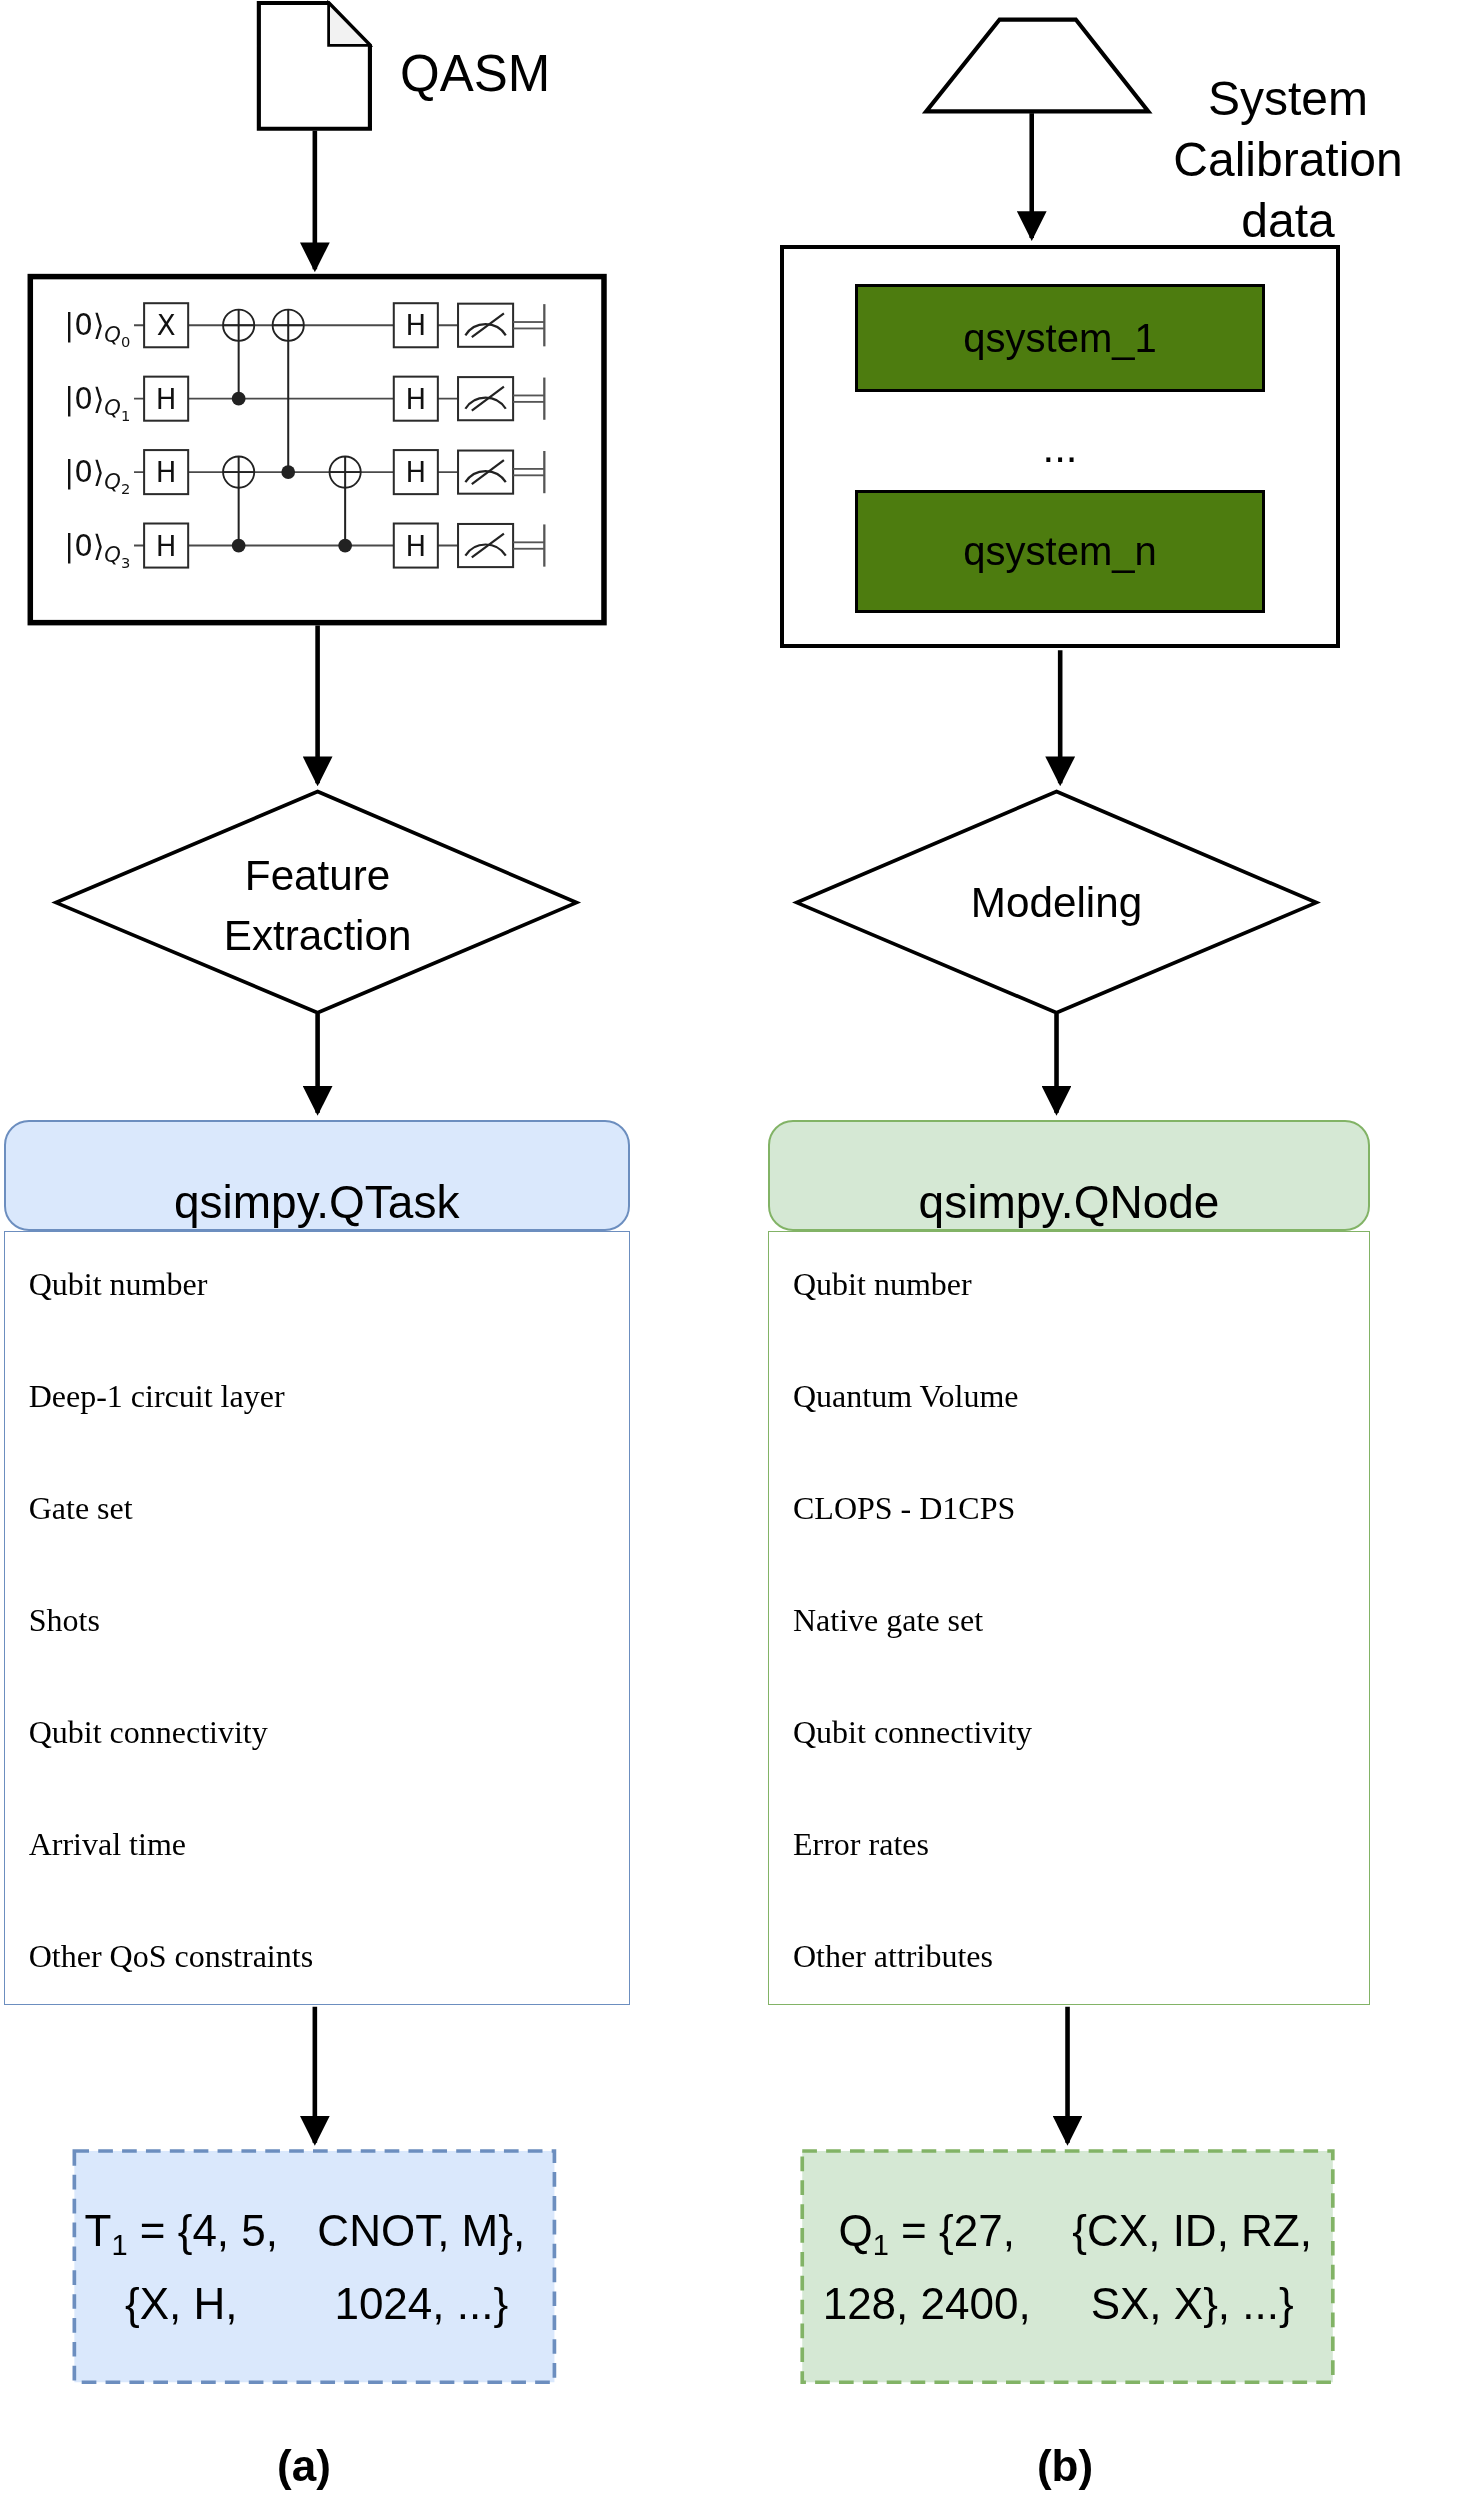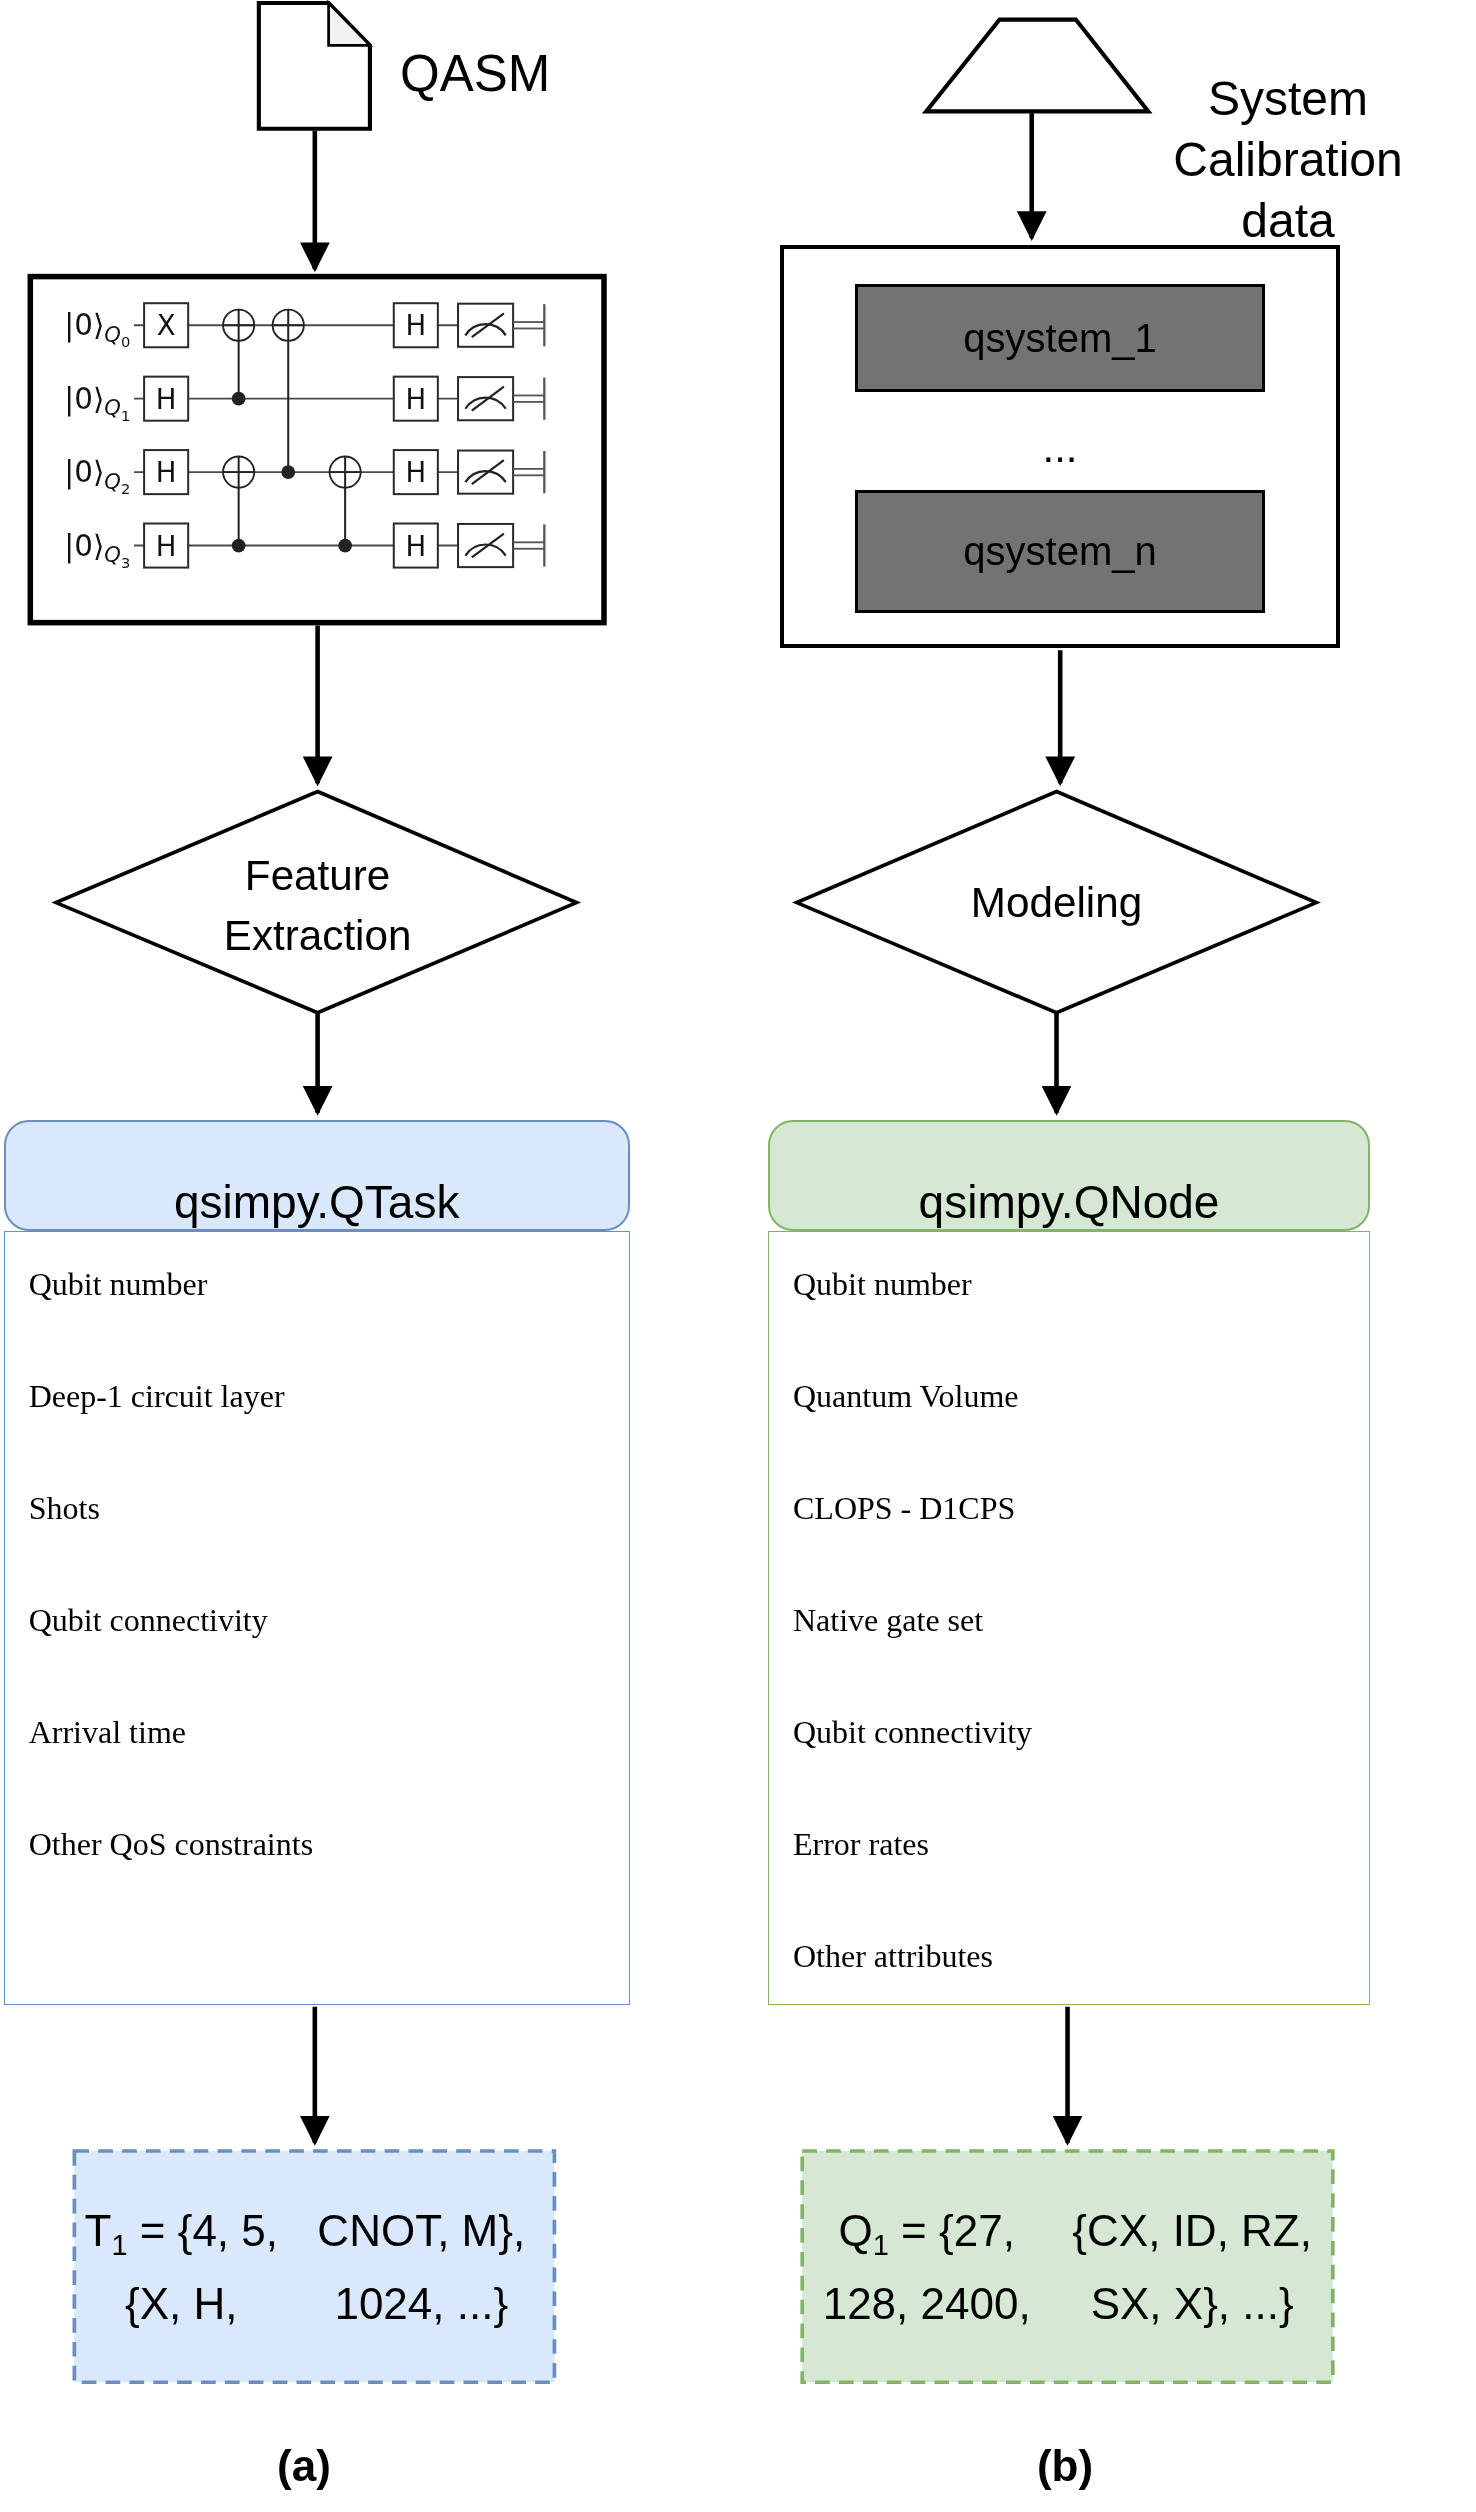--- a/index.html
+++ b/index.html
@@ -20,21 +20,21 @@
   .qtask-header{left:3.7px;top:1120px;width:626px;height:111px;background:#dae8fc;border:2.8px solid #6c8ebf;}
   .qtask-body{left:3.7px;top:1231px;width:626px;height:774px;border:1.8px solid #6c8ebf;}
   .qnode-header{left:768px;top:1120px;width:602px;height:111px;background:#d5e8d4;border:2.8px solid #82b366;}
   .qnode-body{left:768px;top:1231px;width:602px;height:774px;border:1.8px solid #82b366;}
 
   .source-label{font-size:51px;}
   .qasm-label{left:400px;top:50px;width:202px;height:48px;line-height:48px;}
   .syscal-label{left:1129px;top:68px;width:318px;font-size:48px;line-height:61px;text-align:center;}
 
   .qsys-outer{left:780px;top:245px;width:560px;height:403px;border:4.6px solid #000;background:#fff;}
-  .qsys-inner{border:3.7px solid #000;background:#737373;display:flex;align-items:center;justify-content:center;font-size:40px;}
+  .qsys-inner{border:3.7px solid #000;background:#4d7c0f;display:flex;align-items:center;justify-content:center;font-size:40px;}
   .qsys-1{left:855px;top:284px;width:410px;height:108px;}
   .qsys-n{left:855px;top:490px;width:410px;height:123px;}
   .qsys-dots{left:968px;top:418px;width:184px;height:59px;display:flex;align-items:center;justify-content:center;font-size:42px;}
 
   .output-text{display:flex;flex-direction:row;align-items:center;justify-content:center;
     font-size:44px;line-height:73px;text-align:center;}
   .t1-text{left:74px;top:2151px;width:480px;height:231px;}
   .q1-text{left:803px;top:2151px;width:531px;height:231px;}
   .output-text sub{font-size:29px;line-height:0;vertical-align:-9.2px;}
 
@@ -203,20 +203,21 @@
     <span>qsystem_n</span>
   </div>
 
 <div class="abs class-header qtask-header">
   <span>qsimpy.QTask</span>
 </div>
 <div class="abs class-body qtask-body">
   <div class="attr-list">
     <div class="attr-row">Qubit number</div>
     <div class="attr-row">Deep-1 circuit layer</div>
+    <div class="attr-row">Gate set</div>
     <div class="attr-row">Shots</div>
     <div class="attr-row">Qubit connectivity</div>
     <div class="attr-row">Arrival time</div>
     <div class="attr-row">Other QoS constraints</div>
   </div>
 </div>
 
 <div class="abs class-header qnode-header">
   <span>qsimpy.QNode</span>
 </div>

